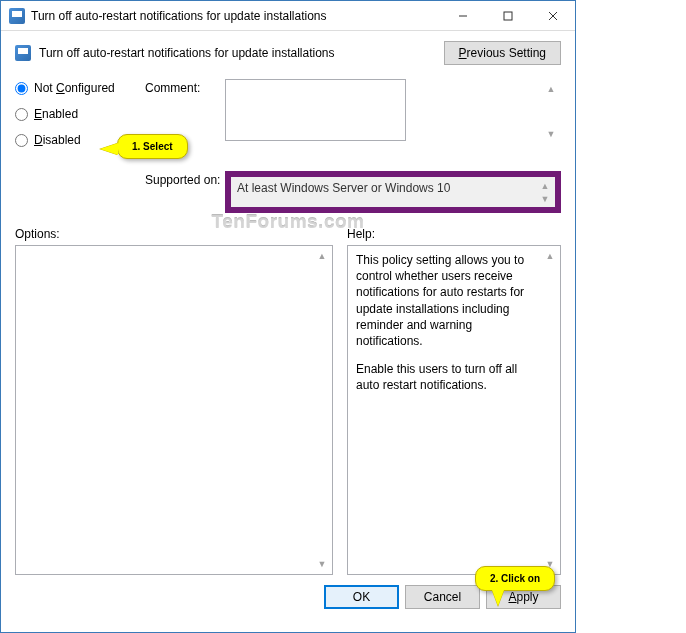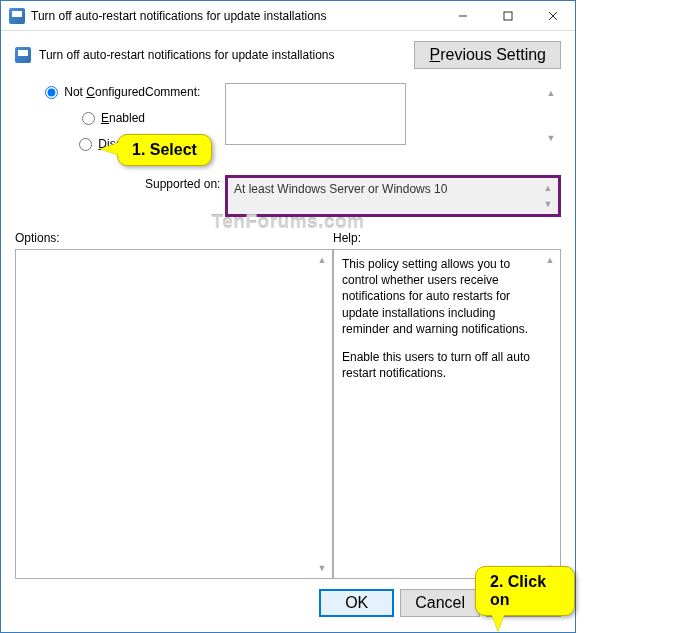--- a/index.html
+++ b/index.html
@@ -74,41 +74,40 @@
       background:linear-gradient(135deg,#4a90d9 0%,#2e6db0 100%);
       border-radius:2px;position:relative;
     }
     .policy-icon::after{content:"";position:absolute;left:3px;top:3px;width:10px;height:6px;background:#fff;}
     .policy-title { flex: 1; font-size: 12px; }
     .nav-buttons { display: flex; gap: 6px; }
     .btn {
       background: #e1e1e1;
       border: 1px solid #adadad;
       padding: 4px 14px;
-      font-size: 16px;
+      font-size: 12px;
       font-family: inherit;
       cursor: pointer;
       min-width: 75px;
     }
     .btn.highlight { background:#e5f1fb; border:1px solid #0078d7; box-shadow: 0 0 0 1px #0078d7 inset; }
     .config-row {
       display: flex;
       align-items: flex-start;
       margin-bottom: 4px;
     }
     .radio-col {
       width: 130px;
       padding-top: 2px;
     }
     .radio-item {
       display: flex;
       align-items: center;
       margin-bottom: 12px;
       cursor: pointer;
-      justify-content: flex-end;
     }
     .radio-item input { margin-right: 6px; }
     .radio-item label { cursor: pointer; }
     .u { text-decoration: underline; }
     .label-col { width: 80px; padding-top: 2px; text-align: left; }
     .comment-box {
       flex: 1;
       height: 62px;
       border: 1px solid #abadb3;
       background: #fff;
@@ -119,30 +118,30 @@
       padding: 2px 20px 2px 4px;
     }
     .supported-row {
       display: flex;
       align-items: flex-start;
       margin-top: 8px;
     }
     .supported-box {
       flex: 1;
       height: 42px;
-      border: 3px solid #701a75;
+      border: 6px solid #701a75;
       background: #f0f0f0;
       padding: 4px 20px 0 6px;
       color: #333;
       position: relative;
     }
     .oh-row {
       display: flex;
       margin-top: 14px;
-      gap: 0;
+      gap: 14px;
     }
     .options-label, .help-label { margin-bottom: 4px; }
     .options-pane, .help-pane {
       border: 1px solid #abadb3;
       background: #fff;
       height: 330px;
       position: relative;
       padding: 6px 20px 6px 8px;
       overflow: hidden;
     }
@@ -170,21 +169,21 @@
       gap: 6px;
       margin-top: 10px;
     }
     .callout {
       position: absolute;
       background: #ffff00;
       border: 1px solid #c0b000;
       border-radius: 10px;
       padding: 6px 14px;
       font-weight: bold;
-      font-size: 16px;
+      font-size: 10px;
       box-shadow: 2px 2px 4px rgba(0,0,0,0.3);
       z-index: 10;
     }
     .callout::before {
       content: "";
       position: absolute;
       width: 0; height: 0;
     }
     .callout-1 { left: 116px; top: 103px; }
     .callout-1::before {

